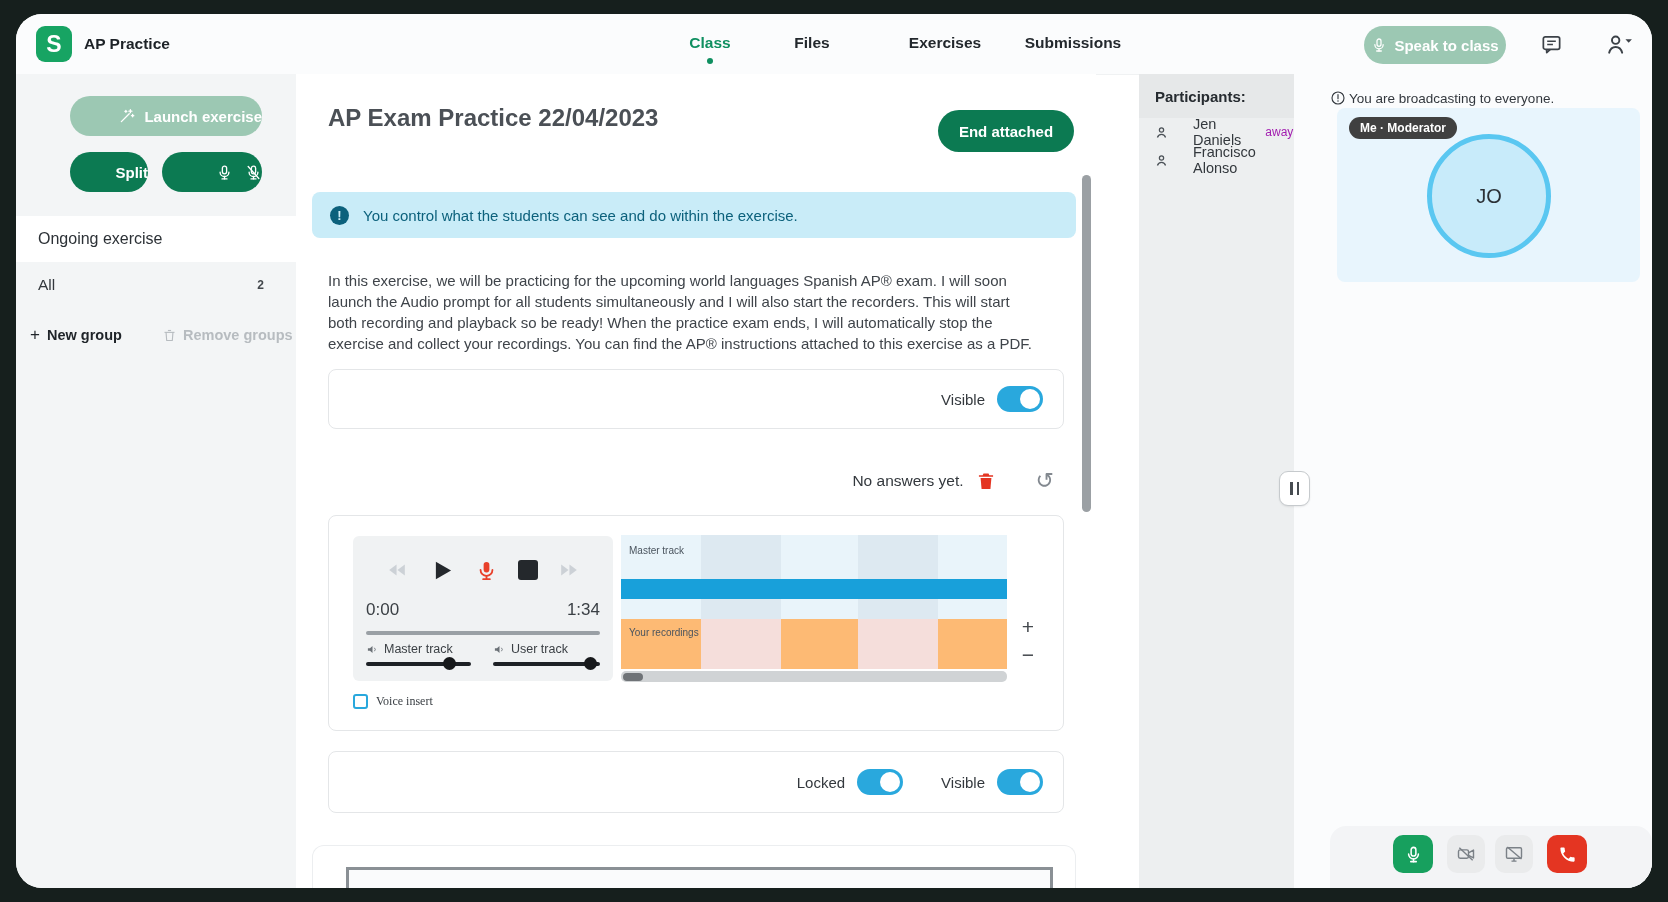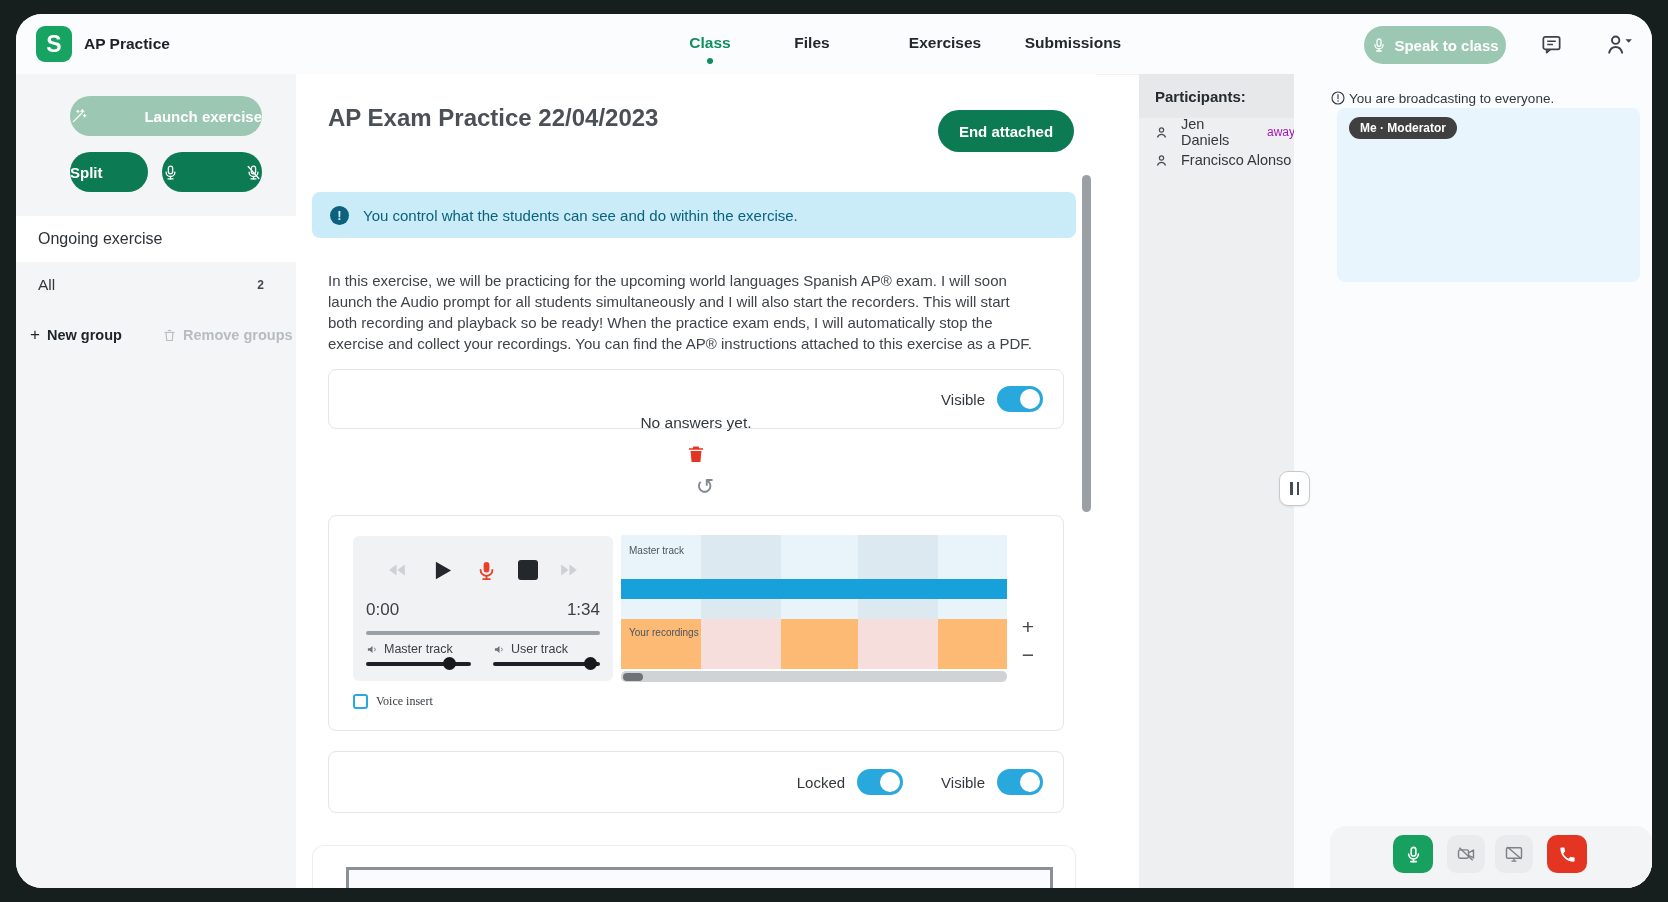--- a/index.html
+++ b/index.html
@@ -20,21 +20,21 @@
              font-weight:bold;font-size:15.5px;color:#1d2227;}
   .nav-tab{position:absolute;top:20px;transform:translateX(-50%);font-weight:bold;font-size:15.5px;color:#23282d;cursor:pointer;}
   .nav-tab.active{color:#0f8f60;}
   .nav-dot{position:absolute;left:691px;top:44px;width:6px;height:6px;border-radius:50%;background:#0f8f60;}
   .speak-btn{position:absolute;left:1348px;top:12px;width:142px;height:38px;border-radius:19px;background:#9cc8b3;
              color:#fff;font-weight:bold;font-size:15px;display:flex;align-items:center;justify-content:center;gap:7px;cursor:pointer;}
   .icon-btn{display:flex;align-items:center;justify-content:center;cursor:pointer;color:#3c4248;}
 
   
   .sidebar{position:absolute;left:0;top:60px;width:280px;height:814px;background:#f3f5f6;}
-  .pill{border-radius:20px;color:#fff;font-weight:bold;font-size:15px;display:flex;align-items:center;justify-content:space-between;gap:8px;cursor:pointer;}
+  .pill{border-radius:20px;color:#fff;font-weight:bold;font-size:15px;display:flex;align-items:center;justify-content:flex-end;gap:8px;cursor:pointer;}
   .pill.pale{background:#9cc8b3;}
   .pill.green{background:#0c7a52;}
   .side-row{position:absolute;left:0;width:280px;display:flex;align-items:center;}
   .ongoing{top:142px;height:46px;background:#ffffff;font-size:16px;color:#2c3136;padding-left:22px;box-sizing:border-box;}
   .allrow{top:188px;height:46px;font-size:15.5px;color:#33383d;padding-left:22px;box-sizing:border-box;cursor:pointer;}
   .allcount{position:absolute;right:32px;font-size:12px;font-weight:bold;color:#43484d;}
   .groups-actions{top:246px;height:30px;}
   .newgroup{position:absolute;left:14px;display:flex;align-items:center;gap:7px;font-weight:bold;font-size:14.5px;color:#1f2429;cursor:pointer;}
   .removegroups{position:absolute;left:146px;display:flex;align-items:center;gap:6px;font-weight:bold;font-size:14.5px;color:#b7bcc0;cursor:pointer;}
 
@@ -47,21 +47,21 @@
           display:flex;align-items:center;box-sizing:border-box;padding-left:18px;gap:14px;}
   .info-dot{width:19px;height:19px;border-radius:50%;background:#0c617c;color:#cdeef8;font-weight:bold;font-size:13px;
             display:flex;align-items:center;justify-content:center;}
   .banner-text{font-size:15px;color:#0c617c;}
   .desc{position:absolute;left:32px;top:196px;width:706px;font-size:15px;line-height:21px;color:#3f444a;}
   .card{position:absolute;border:1px solid #e4e6e8;border-radius:8px;background:#fff;box-sizing:border-box;}
   .toggle-row{display:flex;align-items:center;justify-content:flex-end;height:100%;padding-right:20px;gap:12px;}
   .toggle-label{font-size:15px;color:#33383d;}
   .switch{width:46px;height:26px;border-radius:13px;background:#29a8dd;position:relative;cursor:pointer;flex:0 0 auto;}
   .switch::after{content:"";position:absolute;right:3px;top:3px;width:20px;height:20px;border-radius:50%;background:#fff;}
-  .answers-row{position:absolute;left:32px;top:390px;width:736px;height:34px;display:flex;align-items:center;justify-content:flex-end;gap:12px;flex-direction:column;}
+  .answers-row{position:absolute;left:32px;top:390px;width:736px;height:34px;display:flex;align-items:center;justify-content:flex-end;gap:12px;}
   .answers-text{font-size:15.5px;color:#33383d;}
   .history{font-size:22px;color:#838990;margin-left:28px;margin-right:10px;cursor:pointer;line-height:1;}
 
   
   .player{position:absolute;left:24px;top:20px;width:260px;height:145px;background:#f0f2f3;border-radius:6px;}
   .controls{position:absolute;left:0;top:12px;width:260px;height:44px;display:flex;align-items:center;justify-content:center;gap:20px;}
   .stop-sq{width:20px;height:20px;background:#24282c;border-radius:3px;cursor:pointer;}
   .time{position:absolute;top:64px;font-size:17px;color:#3b4045;}
   .progress{position:absolute;left:13px;top:95px;width:234px;height:4px;border-radius:2px;background:#9aa0a5;cursor:pointer;}
   .vol-label{position:absolute;top:106px;display:flex;align-items:center;gap:5px;font-size:12.5px;color:#3b4045;}
@@ -87,21 +87,21 @@
 
   .bottom-card{position:absolute;left:16px;top:771px;width:764px;height:43px;background:#fff;border:1px solid #eceef0;
                border-bottom:none;border-radius:12px 12px 0 0;box-sizing:border-box;}
   .bottom-inner{position:absolute;left:33px;top:21px;width:701px;height:30px;border:3px solid #8a9095;background:#fafbfc;}
   .vscroll{position:absolute;left:786px;top:101px;width:9px;height:337px;border-radius:4.5px;background:#9ba0a4;cursor:pointer;}
 
   
   .participants{position:absolute;left:1080px;top:60px;width:198px;height:814px;background:#edeff0;margin-left:43px;}
   .p-header{position:absolute;left:0;top:0;width:198px;height:44px;background:#e6e8e9;display:flex;align-items:center;
             padding-left:16px;box-sizing:border-box;font-weight:bold;font-size:15px;color:#262b30;}
-  .p-row{position:absolute;left:0;width:198px;height:28px;display:flex;align-items:center;gap:12px;
+  .p-row{position:absolute;left:0;width:198px;height:28px;display:flex;align-items:center;gap:24px;
          padding-left:15px;box-sizing:border-box;cursor:pointer;}
   .p-name{font-size:14.5px;color:#33383d;}
   .p-status{font-size:12px;color:#a21caf;}
   .p-device{margin-left:auto;margin-right:12px;display:flex;align-items:center;}
 
   
   .rightpanel{position:absolute;left:1278px;top:60px;width:358px;height:814px;background:#fbfcfd;}
   .bcast{position:absolute;left:36px;top:16px;display:flex;align-items:center;gap:3px;}
   .bcast-text{font-size:13.5px;color:#33383e;}
   .bcast-card{position:absolute;left:43px;top:34px;width:303px;height:174px;background:#e8f5fd;border-radius:8px;}
@@ -419,20 +419,23 @@
           <circle cx="12" cy="12" r="9"></circle>
             <path d="M12 7v6" stroke-linecap="round"></path>
             <circle cx="12" cy="16.6" r="1.1" fill="#33383e" stroke="none"></circle>
         </svg>
       </span>
       <span class="bcast-text">You are broadcasting to everyone.</span>
     </div>
 
     <div class="bcast-card">
       <div class="mod-badge">Me · Moderator</div>
+      <div class="avatar">
+        <span>JO</span>
+      </div>
     </div>
 
     <div class="callbar">
       <div class="cbtn greenbg" style="left:63px;width:40px;">
         <span>
           <svg viewBox="0 0 24 24" width="19" height="19" fill="none" stroke="#fff" stroke-width="1.9" stroke-linecap="round">
             <rect x="9" y="3" width="6" height="11" rx="3"></rect>
               <path d="M5.8 11.5a6.2 6.2 0 0 0 12.4 0"></path>
               <path d="M12 17.7V21"></path>
               <path d="M8.5 21h7"></path>

